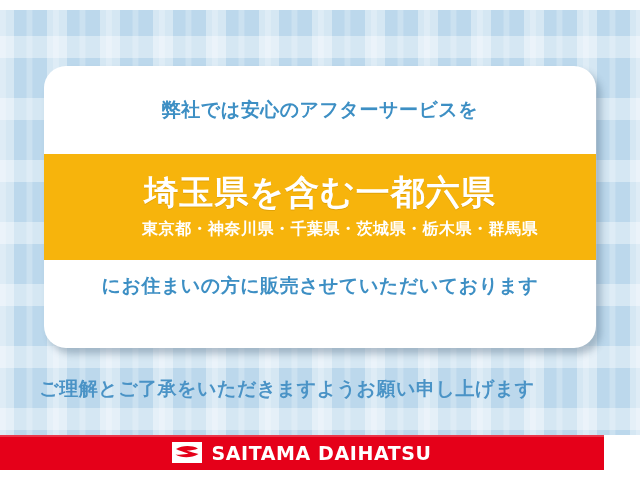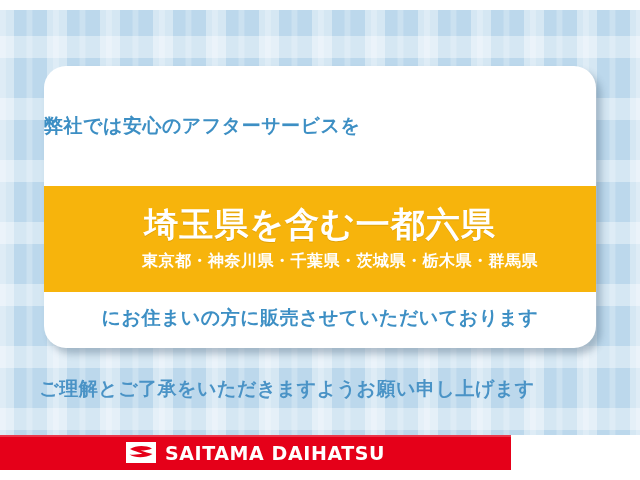--- a/index.html
+++ b/index.html
@@ -64,24 +64,24 @@
     top: 66px;
     width: 552px;
     height: 282px;
     background: #ffffff;
     border-radius: 22px;
     box-shadow: 5px 6px 7px rgba(40,70,95,0.30);
     overflow: hidden;
   }
 
   .card-top {
-    height: 120px;
+    height: 88px;
     display: flex;
     flex-direction: column;
-    align-items: flex-start;
+    align-items: center;
     justify-content: center;
     gap: 3px;
   }
 
   .line-blue {
     color: #3d8fc4;
     font-size: 19px;
     font-weight: 700;
     letter-spacing: 0.5px;
     line-height: 1.45;
@@ -136,21 +136,21 @@
     font-weight: 700;
     letter-spacing: 0.5px;
     white-space: nowrap;
   }
 
   
   .redbar {
     position: absolute;
     left: 0;
     top: 435px;
-    width: 511px;
+    width: 604px;
     height: 35px;
     background: #e50019;
     display: flex;
     align-items: center;
     justify-content: center;
     gap: 9px;
   }
   .logo-mark {
     width: 30px;
     height: 21px;

